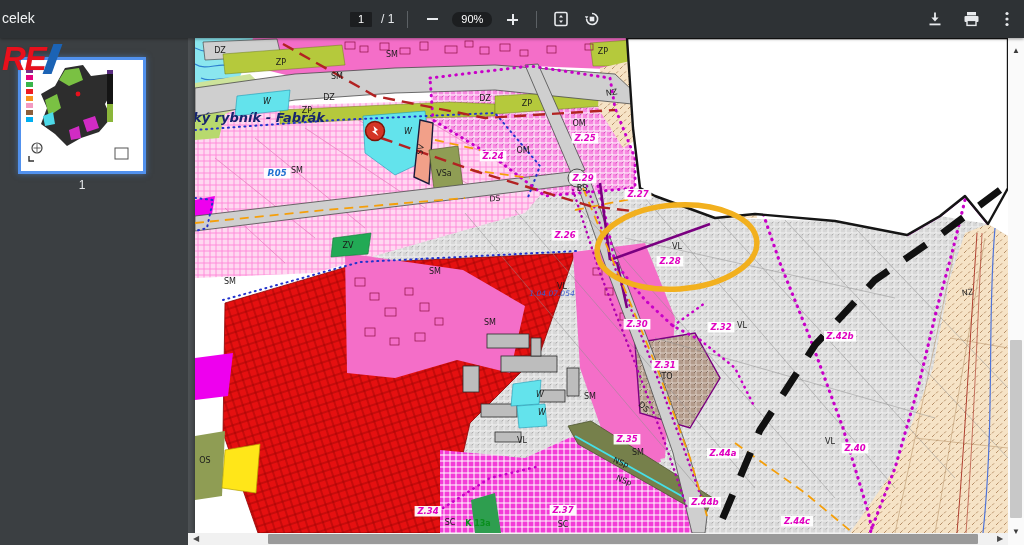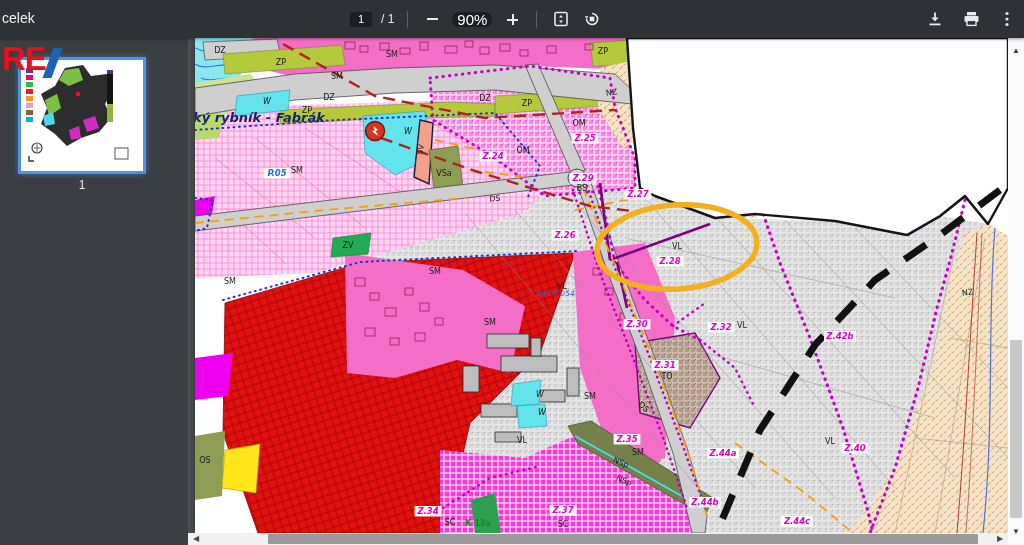--- a/index.html
+++ b/index.html
@@ -5,33 +5,33 @@
   html,body{margin:0;padding:0;background:#222;font-family:"Liberation Sans",sans-serif;}
   #app{position:relative;width:1024px;height:545px;overflow:hidden;background:#ffffff;}
   
   #toolbar{position:absolute;left:0;top:0;width:1024px;height:38px;background:#2e3235;color:#e8eaed;z-index:30;box-shadow:0 1px 3px rgba(0,0,0,.4);}
   #doc-title{position:absolute;left:2px;top:10px;font-size:14px;color:#f1f3f4;white-space:nowrap;}
   .tb-center{position:absolute;left:350px;top:0;height:38px;display:flex;align-items:center;gap:9px;}
   .pagebox{width:22px;height:15px;background:#1c1e20;color:#fff;font-size:11px;text-align:center;line-height:15px;border-radius:1px;}
   .pagetotal{font-size:12px;color:#e8eaed;}
   .tb-divider{width:1px;height:17px;background:#5c6165;margin:0 4px;}
   .tb-btn{width:22px;height:22px;display:flex;align-items:center;justify-content:center;border-radius:50%;cursor:pointer;color:#e8eaed;}
-  .zoombox{min-width:36px;height:15px;background:#1c1e20;color:#fff;font-size:15px;text-align:center;line-height:15px;border-radius:7px;padding:0 2px;}
+  .zoombox{min-width:36px;height:15px;background:#1c1e20;color:#fff;font-size:11px;text-align:center;line-height:15px;border-radius:7px;padding:0 2px;}
   .tb-right{position:absolute;right:6px;top:0;height:38px;display:flex;align-items:center;gap:14px;}
   .minus-glyph{width:11px;height:2px;background:#e8eaed;}
   .plus-glyph{position:relative;width:11px;height:11px;}
   .plus-glyph:before,.plus-glyph:after{content:"";position:absolute;background:#e8eaed;}
   .plus-glyph:before{left:0;top:5px;width:11px;height:2px;}
   .plus-glyph:after{left:5px;top:0;width:2px;height:11px;}
   
   #sidebar{position:absolute;left:0;top:38px;width:188px;height:507px;background:#3b3f42;z-index:10;}
   #thumb{position:absolute;left:18px;top:19px;width:128px;height:117px;background:#fff;border:3px solid #5191ee;box-sizing:border-box;cursor:pointer;box-shadow:0 0 6px rgba(80,150,240,.5);}
   #thumb-num{position:absolute;left:0;top:140px;width:164px;text-align:center;color:#e8eaed;font-size:12px;}
   
-  #logo{position:absolute;left:2px;top:40px;display:flex;align-items:flex-end;z-index:40;font-weight:bold;font-size:33px;letter-spacing:-1px;color:#e8101c;font-family:"Liberation Sans",sans-serif;text-shadow:0 0 1px rgba(120,0,0,.4);}
+  #logo{position:absolute;left:2px;top:40px;display:flex;align-items:center;z-index:40;font-style:italic;font-weight:bold;font-size:33px;letter-spacing:-1px;color:#e8101c;font-family:"Liberation Sans",sans-serif;text-shadow:0 0 1px rgba(120,0,0,.4);}
   #logo .slash{display:inline-block;width:9px;height:30px;background:#1b63b5;transform:skewX(-20deg);margin:0 0 0 2px;}
   
   #viewer-bg{position:absolute;left:188px;top:38px;width:820px;height:495px;background:#4d5154;}
   #page{position:absolute;left:195px;top:38px;width:813px;height:495px;background:#ffffff;box-shadow:0 0 6px rgba(0,0,0,.5);z-index:5;}
   
   #hscroll{position:absolute;left:188px;top:533px;width:820px;height:12px;background:#f1f1f1;z-index:20;}
   #hthumb{position:absolute;left:80px;top:1px;width:710px;height:10px;background:#9a9a9a;border-radius:1px;cursor:pointer;}
   .h-arrow{position:absolute;top:0;width:12px;height:12px;color:#4a4a4a;font-size:8px;line-height:12px;text-align:center;cursor:pointer;}
   #vscroll{position:absolute;left:1008px;top:38px;width:16px;height:507px;background:#fafafa;z-index:20;}
   #vthumb{position:absolute;left:2px;top:302px;width:12px;height:178px;background:#c8c8c8;border-radius:1px;cursor:pointer;}

